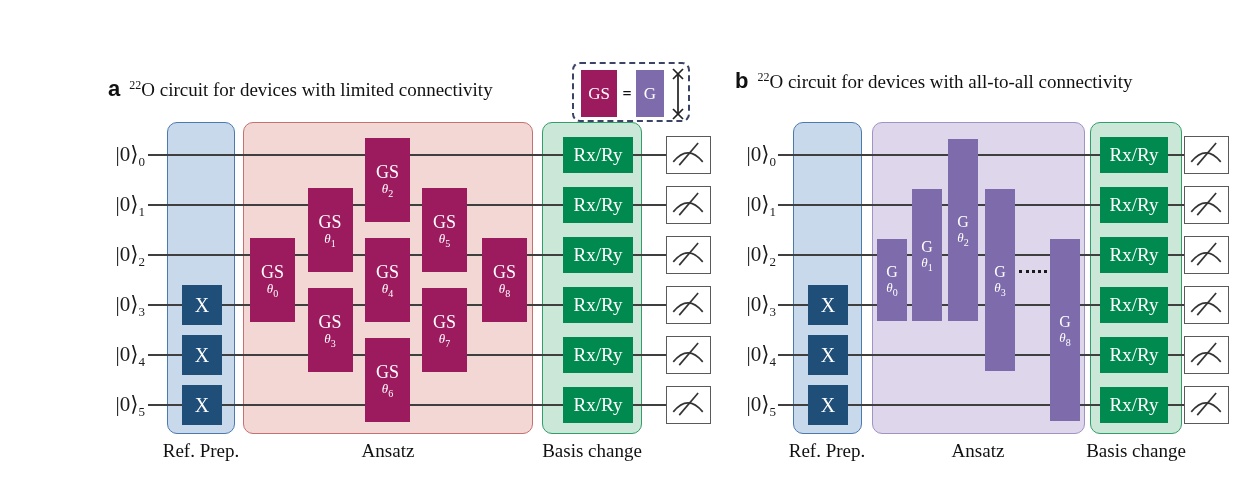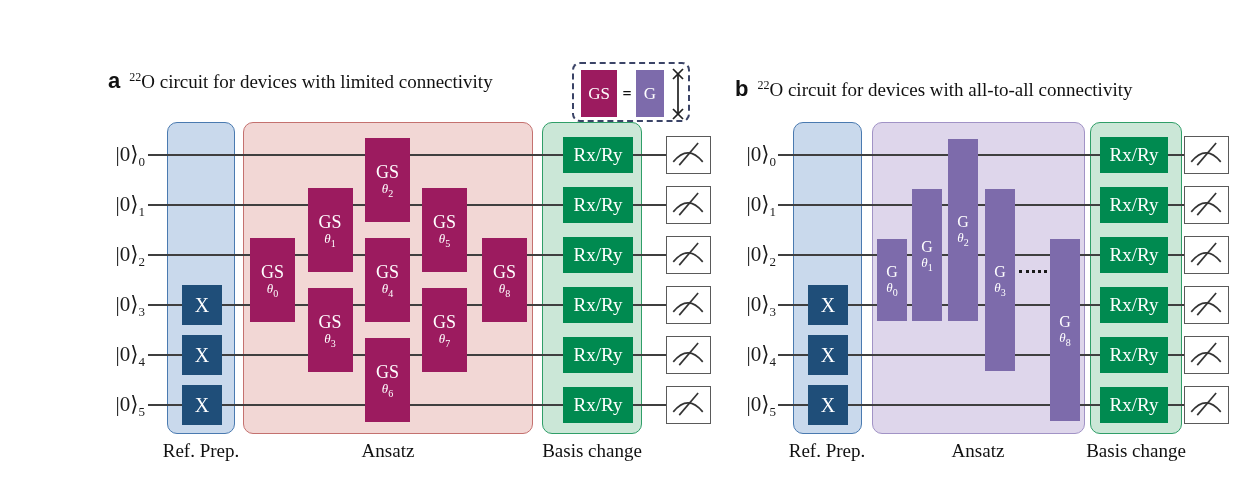--- a/index.html
+++ b/index.html
@@ -39,21 +39,21 @@
   .legend .lgs{left:7px;width:36px;background:var(--gs-gate)}
   .legend .lg{left:62px;width:28px;background:var(--g-gate)}
   .legend .leq{position:absolute;left:44px;top:6px;width:18px;height:47px;display:flex;align-items:center;
                justify-content:center;font-weight:bold;font-size:16px;color:#111}
   .legend .lswap{position:absolute;left:93px;top:3px}
 </style>
 </head>
 <body>
 
 <div id="panel-a">
-    <div class="title" style="left: 108px; top: 68px;"><span class="panel-letter">a</span><span class="sup">22</span>O circuit for devices with limited connectivity</div>
+    <div class="title" style="left: 108px; top: 76px;"><span class="panel-letter">a</span><span class="sup">22</span>O circuit for devices with limited connectivity</div>
     <div class="secbox ref" style="left: 167px; top: 122px; width: 68px; height: 312px;"></div>
     <div class="secbox ansatz-a" style="left: 243px; top: 122px; width: 290px; height: 312px;"></div>
     <div class="secbox basis" style="left: 542px; top: 122px; width: 100px; height: 312px;"></div>
     <div class="wire" style="left: 148px; top: 154.2px; width: 519px;"></div>
     <div class="qlabel" style="left: 73px; top: 139px; width: 72px;">|0⟩<sub>0</sub></div>
     <div class="rxry" style="left: 563px; top: 137px; width: 70px;">Rx/Ry</div>
     <div class="meter" style="left: 666px; top: 136px;"><svg width="42" height="35" viewBox="0 0 45 38">
         <path d="M6.5 27 Q 22.5 7.5 38.5 27" fill="none" stroke="#333" stroke-width="1.8"></path>
         <line x1="13" y1="30.5" x2="33.5" y2="6.5" stroke="#333" stroke-width="1.8"></line>
       </svg></div>
@@ -129,21 +129,21 @@
     </div>
     <div class="agate agate-a" style="left: 482px; top: 238px; width: 45px; height: 84px;">
       <div class="gname">GS</div>
       <div class="gtheta">θ<sub>8</sub></div>
     </div>
     <div class="seclabel" style="left: 201px; top: 440px;">Ref. Prep.</div>
     <div class="seclabel" style="left: 388px; top: 440px;">Ansatz</div>
     <div class="seclabel" style="left: 592px; top: 440px;">Basis change</div>
   </div>
 <div id="panel-b">
-    <div class="title" style="left: 735px; top: 76px;"><span class="panel-letter">b</span><span class="sup">22</span>O circuit for devices with all-to-all connectivity</div>
+    <div class="title" style="left: 735px; top: 68px;"><span class="panel-letter">b</span><span class="sup">22</span>O circuit for devices with all-to-all connectivity</div>
     <div class="secbox ref" style="left: 793px; top: 122px; width: 69px; height: 312px;"></div>
     <div class="secbox ansatz-b" style="left: 872px; top: 122px; width: 213px; height: 312px;"></div>
     <div class="secbox basis" style="left: 1090px; top: 122px; width: 92px; height: 312px;"></div>
     <div class="wire" style="left: 778px; top: 154.2px; width: 407px;"></div>
     <div class="qlabel" style="left: 704px; top: 139px; width: 72px;">|0⟩<sub>0</sub></div>
     <div class="rxry" style="left: 1100px; top: 137px; width: 68px;">Rx/Ry</div>
     <div class="meter" style="left: 1184px; top: 136px;"><svg width="42" height="35" viewBox="0 0 45 38">
         <path d="M6.5 27 Q 22.5 7.5 38.5 27" fill="none" stroke="#333" stroke-width="1.8"></path>
         <line x1="13" y1="30.5" x2="33.5" y2="6.5" stroke="#333" stroke-width="1.8"></line>
       </svg></div>

